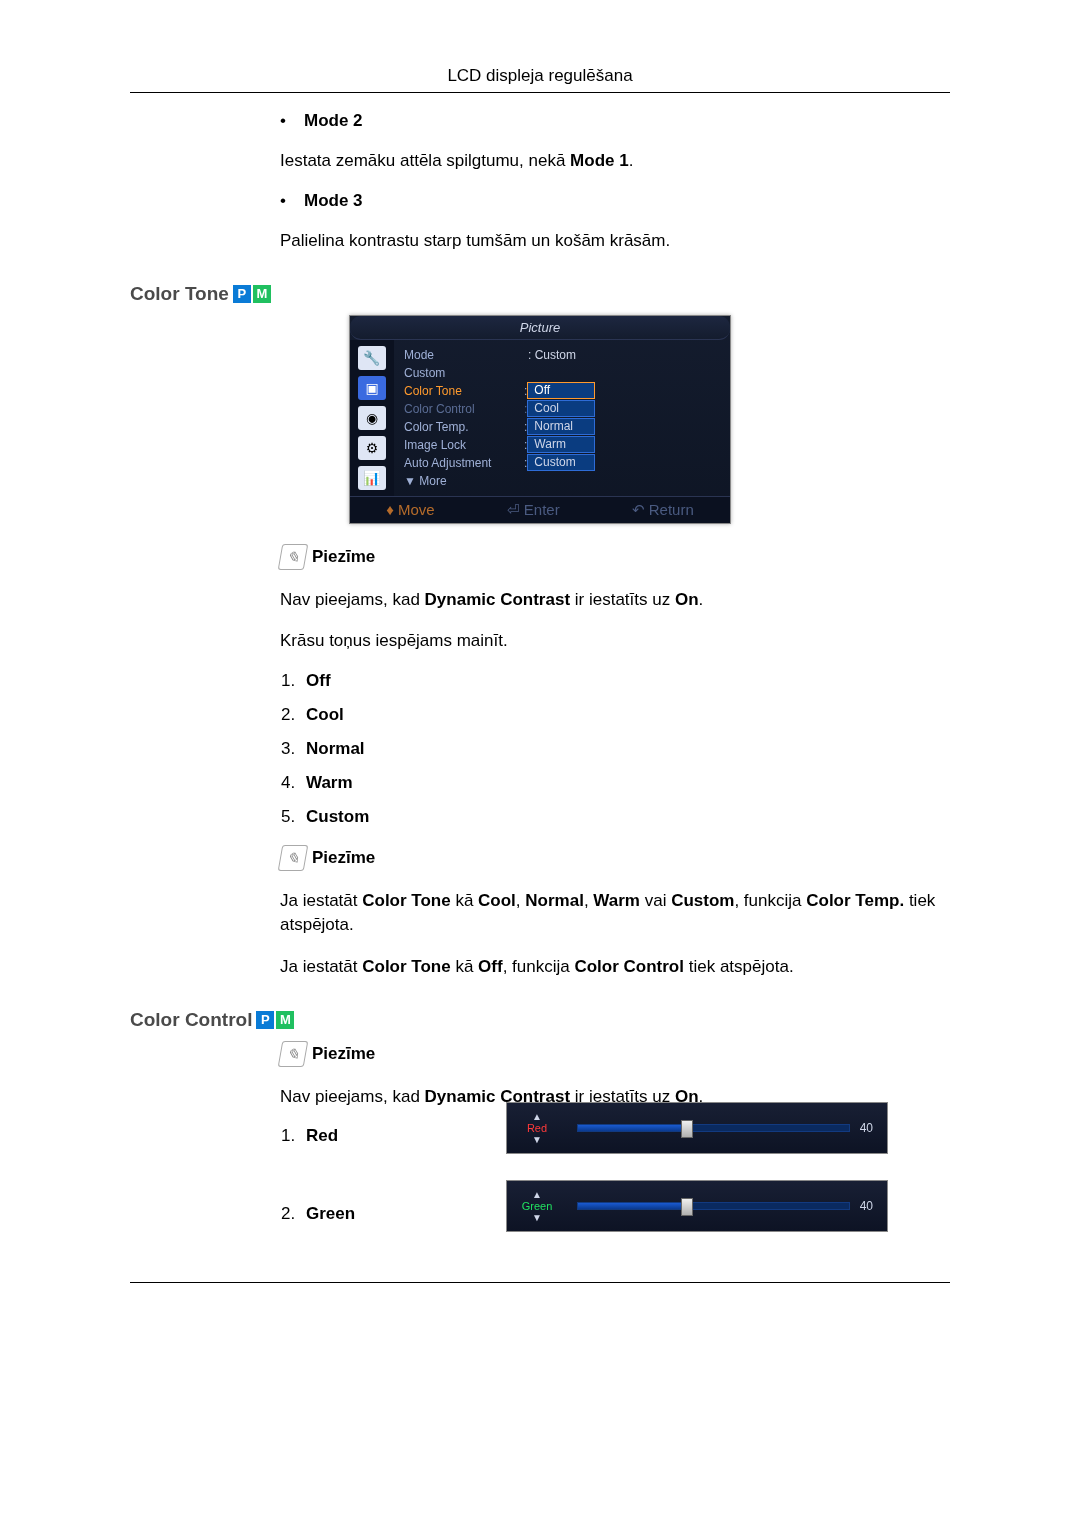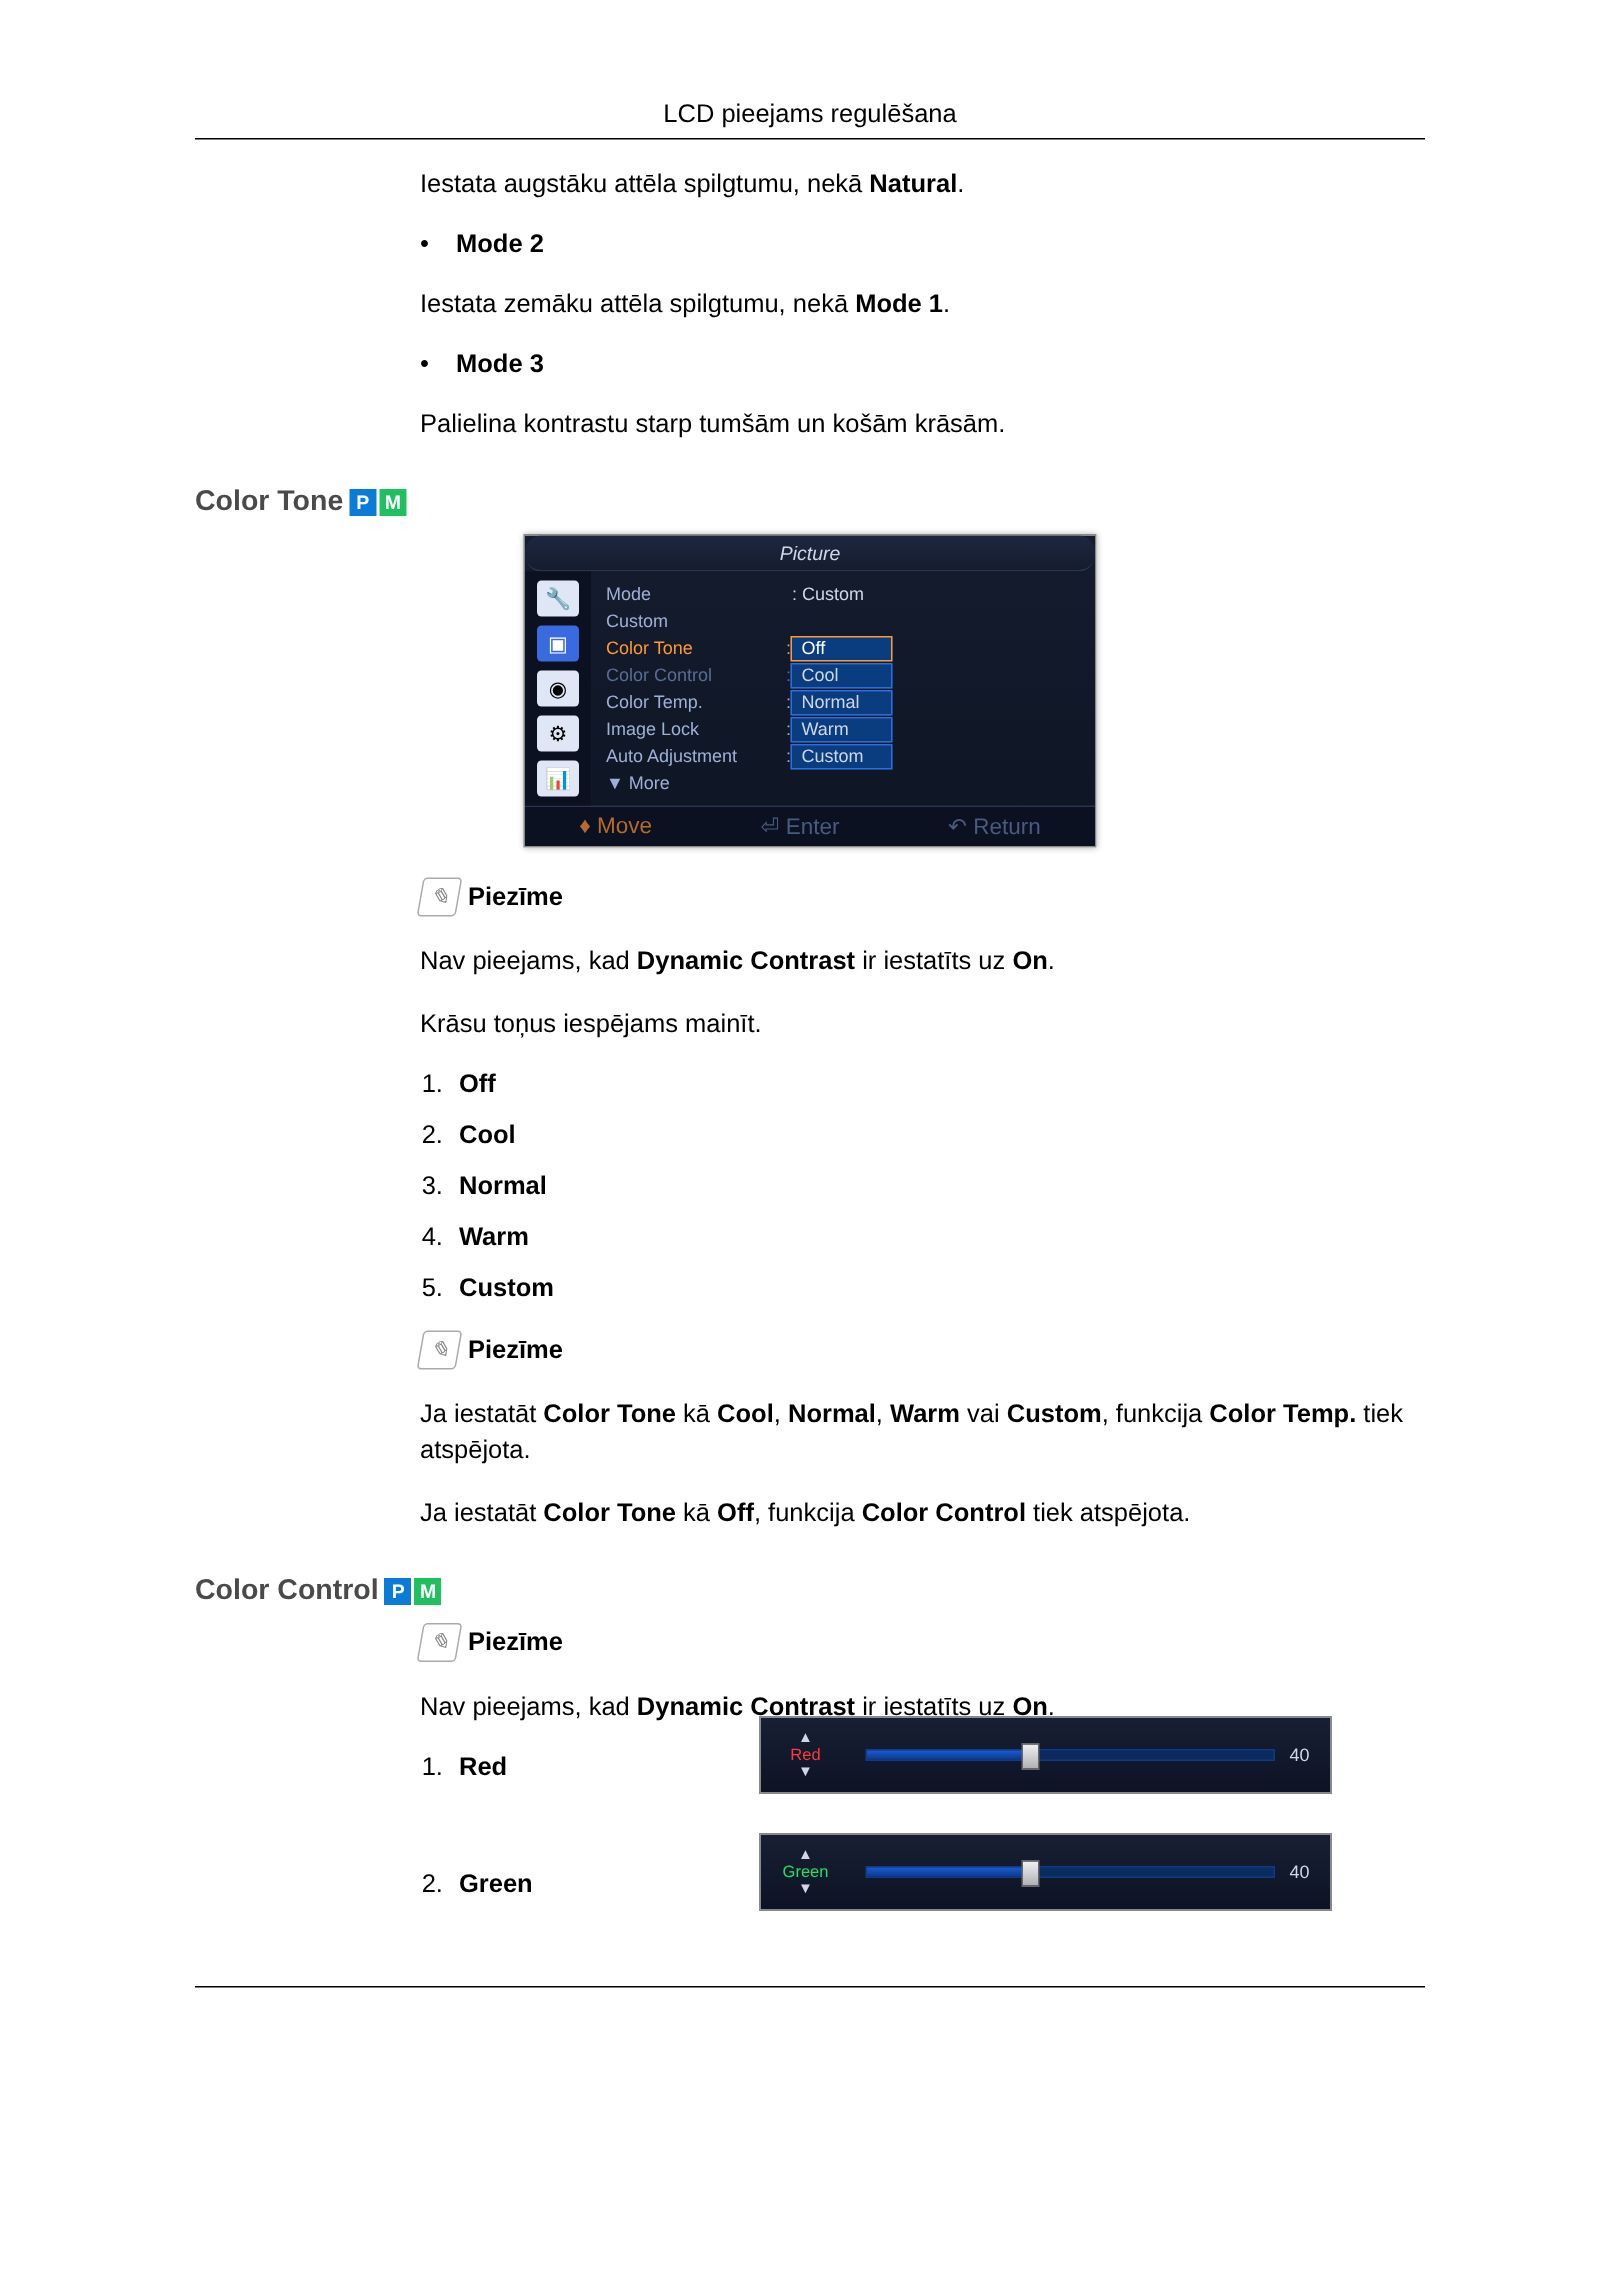--- a/index.html
+++ b/index.html
@@ -230,27 +230,24 @@
     height:16px;
     background: linear-gradient(#f0f0f0, #b0b0b0);
     border:1px solid #666;
     transform:translateX(-5px);
   }
 </style>
 </head>
 <body>
 
 <div class="page">
-  <div class="header-title">LCD pieejams regulēšana</div>
+  <div class="header-title">LCD displeja regulēšana</div>
   <hr class="hr-top">
 
   <div class="content-block">
-    <p class="para">
-      <span>Iestata augstāku attēla spilgtumu, nekā </span><b>Natural</b>.
-    </p>
 
     <div class="bullet-row">
       <span class="bullet-dot">•</span>
       <b>Mode 2</b>
     </div>
     <p class="para">
       <span>Iestata zemāku attēla spilgtumu, nekā </span><b>Mode 1</b>.
     </p>
 
     <div class="bullet-row">

